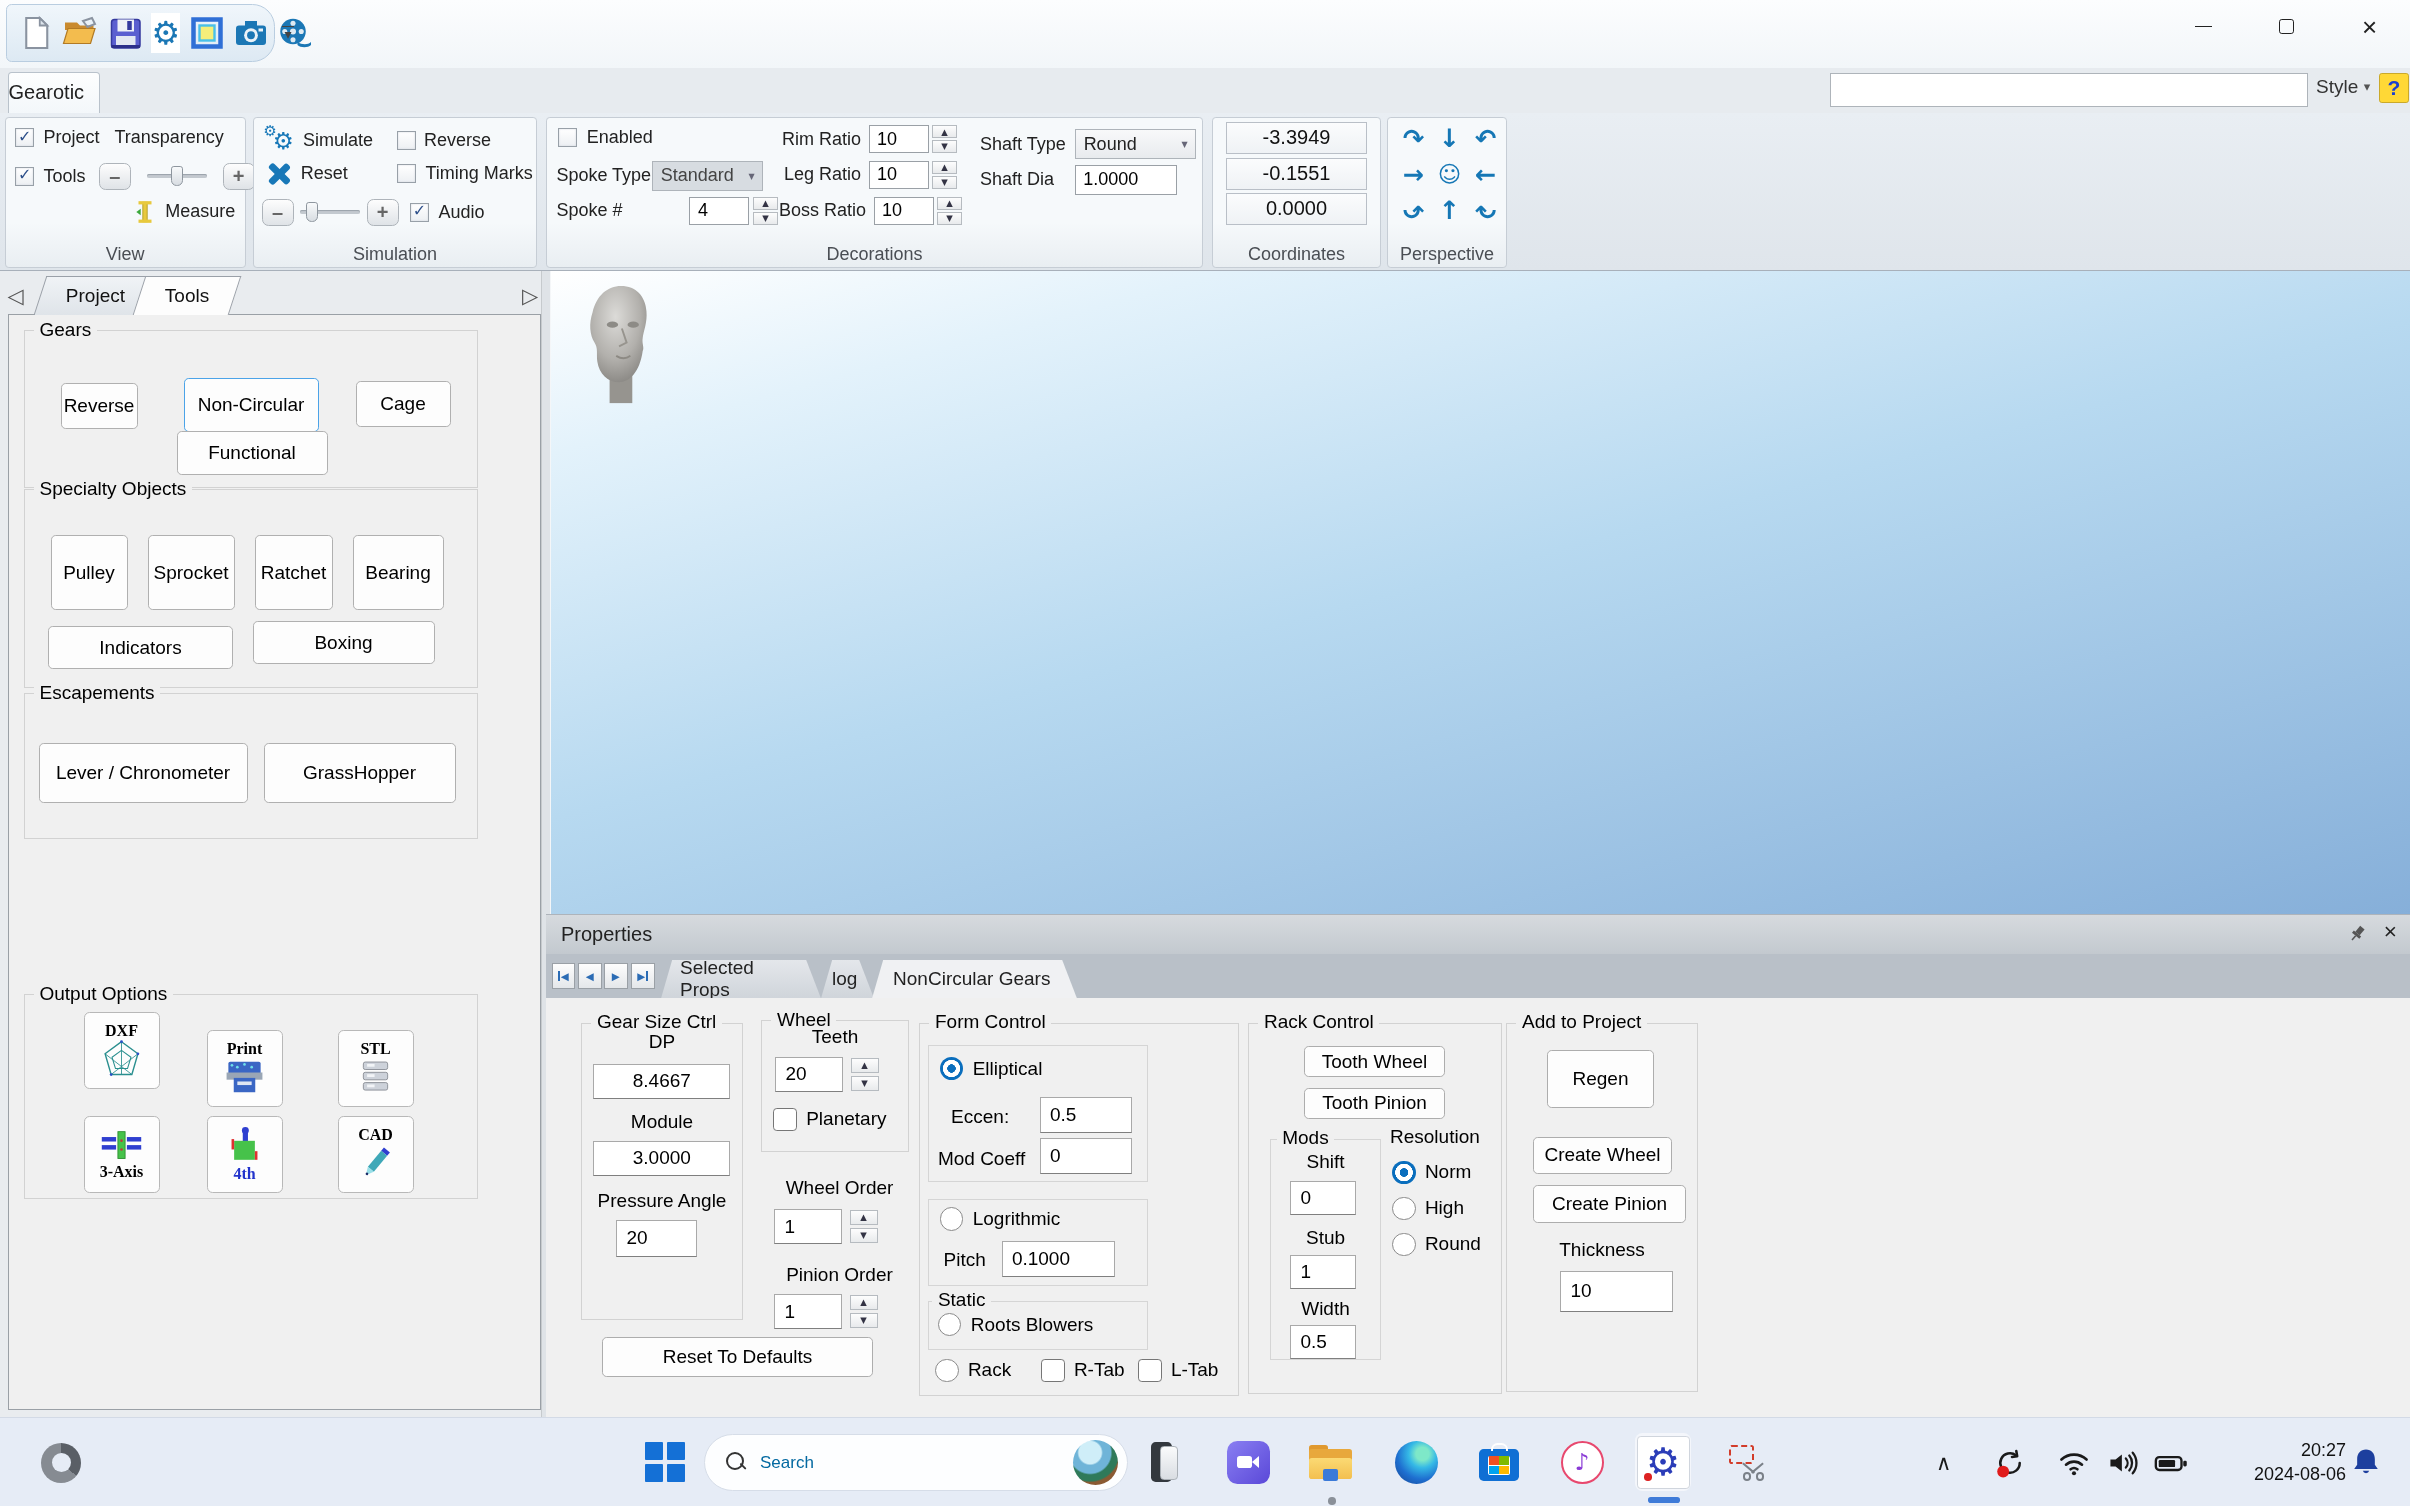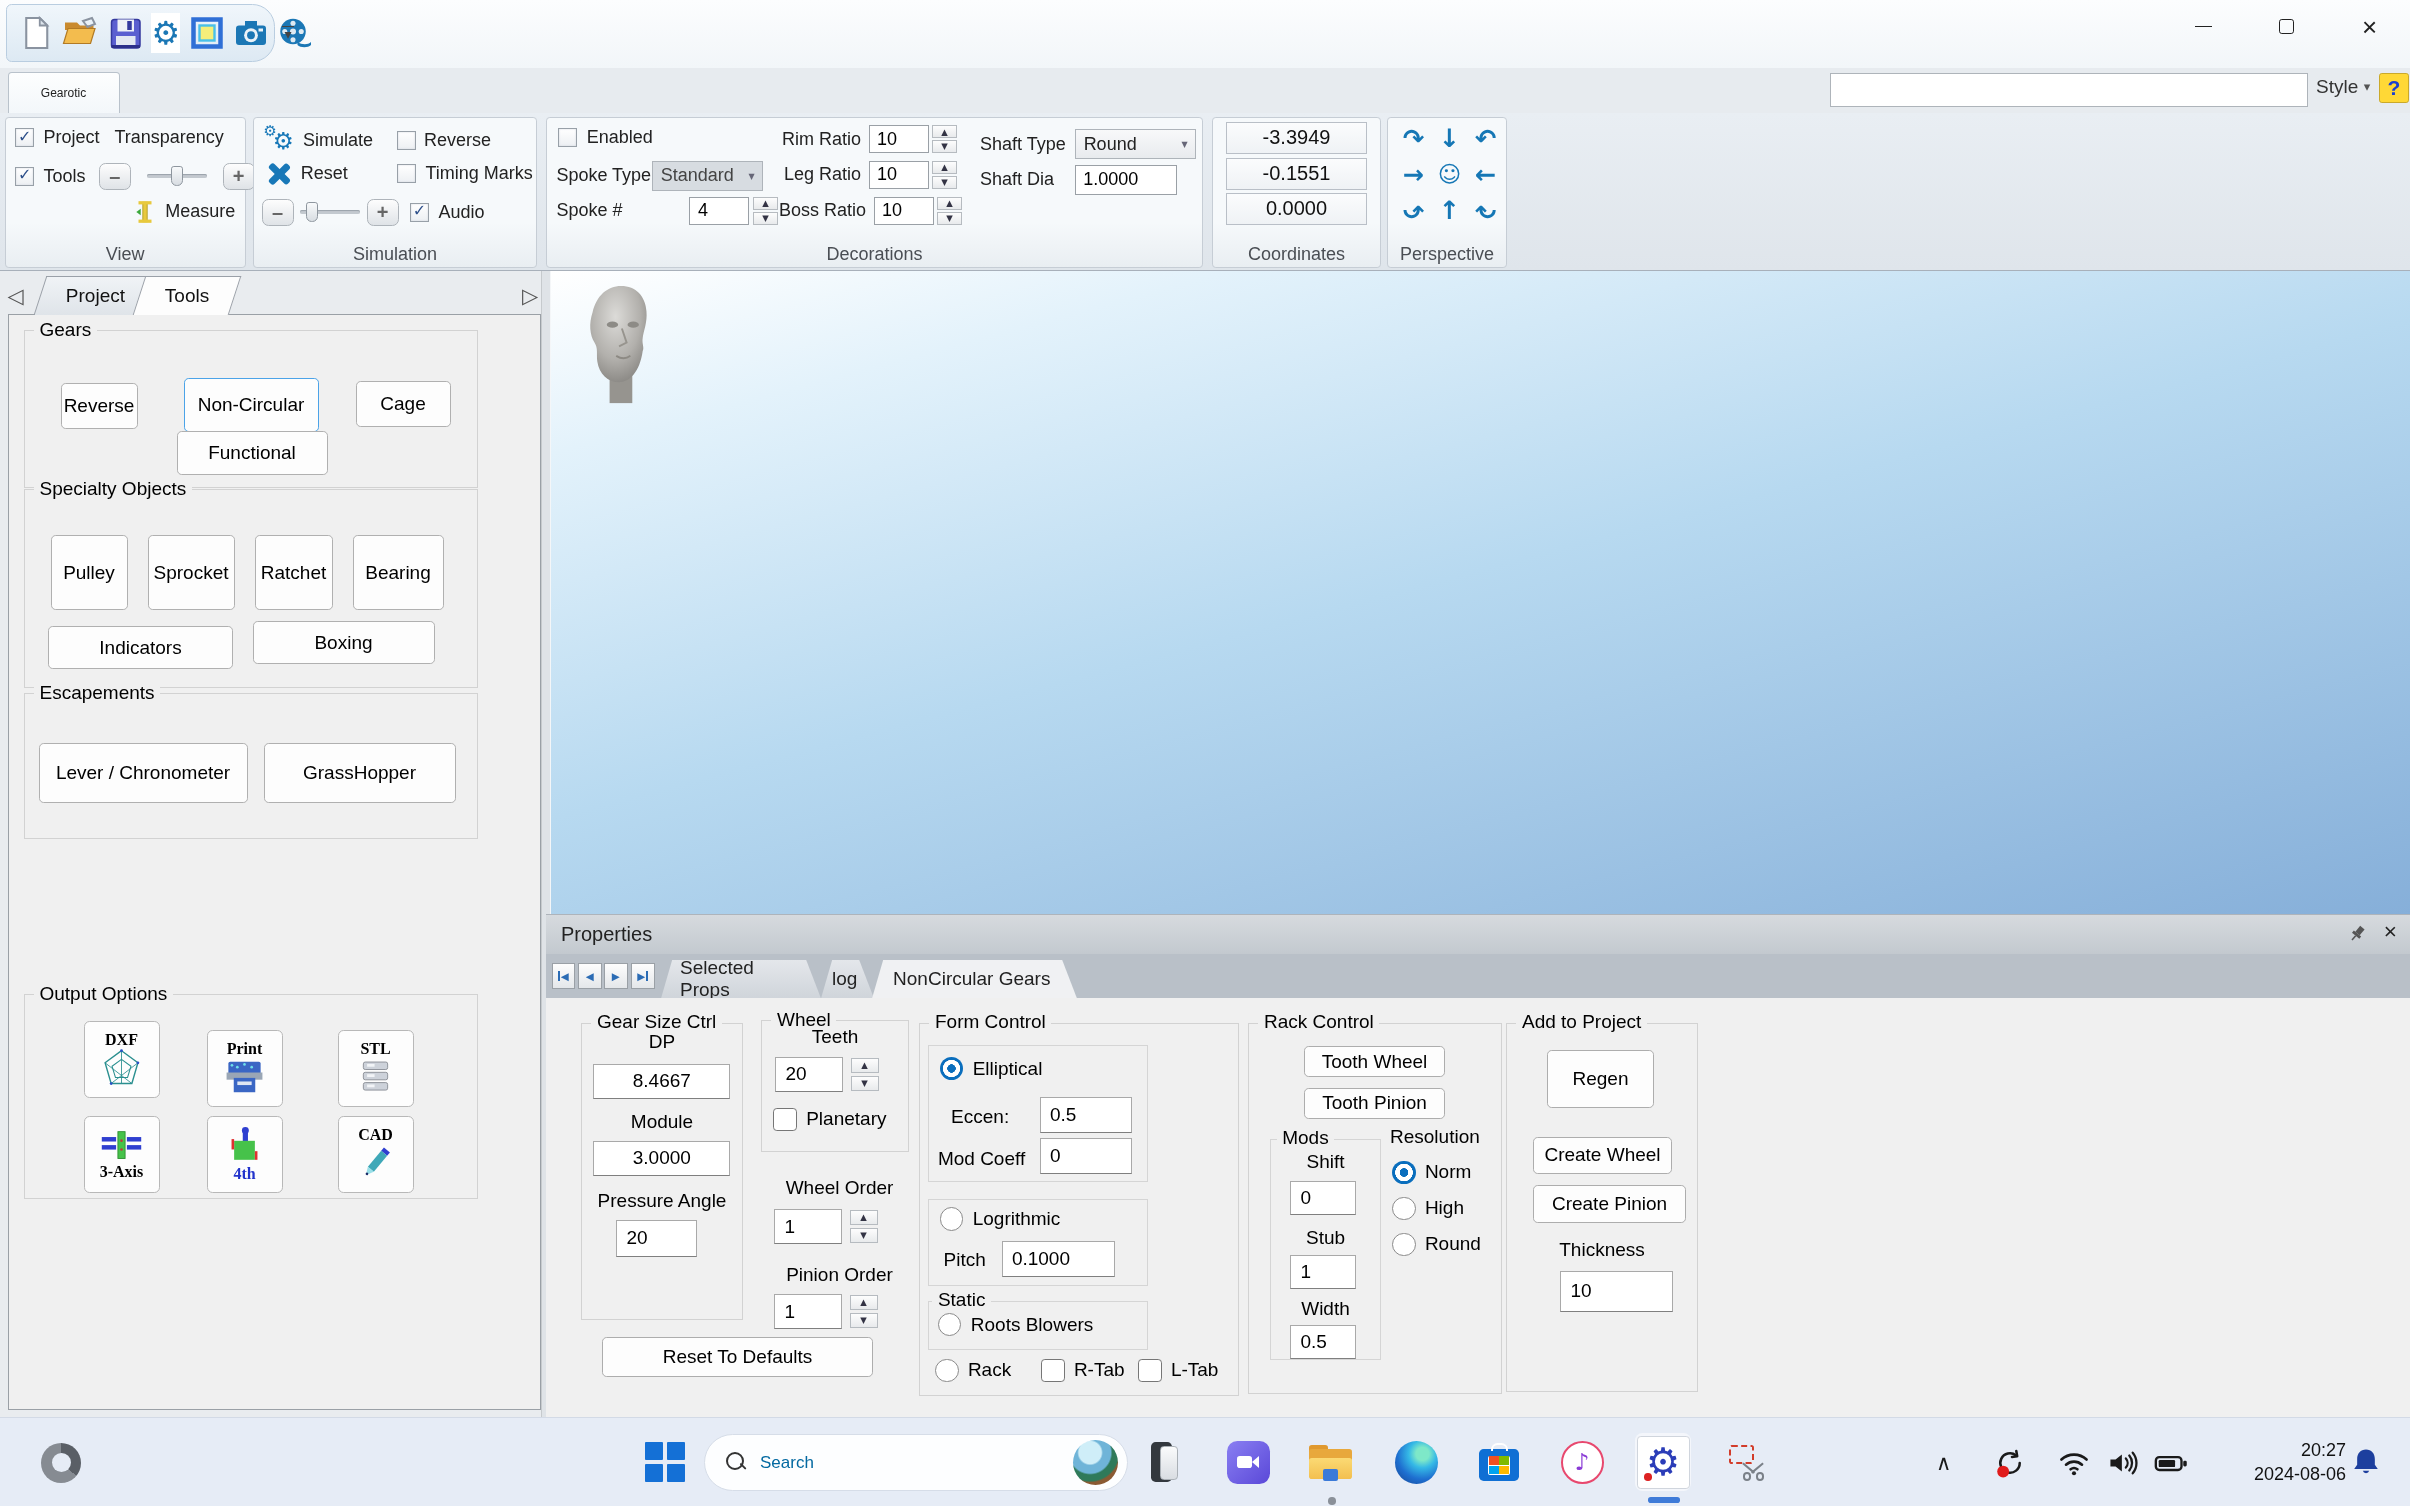--- a/index.html
+++ b/index.html
@@ -18,21 +18,21 @@
   .overflow .bar{width:11.3px;height:1.9px;background:#444}
   .overflow .car{font-size:14px;color:#444;line-height:.8}
   .wctl{position:absolute;top:0;right:0;display:flex}
   .wc{width:83px;height:53px;display:flex;align-items:center;justify-content:center}
   .min-bar{width:17px;height:1.9px;background:#222}
   .max-box{width:15px;height:15px;border:1.9px solid #222;border-radius:2.8px}
   .close-x{font-size:26px;color:#222;line-height:1}
 
   
   .tabrow{position:absolute;left:0;top:68px;width:2411px;height:45px;background:#e7ebef}
-  .apptab{position:absolute;left:7.5px;top:3.8px;width:112px;height:41px;background:linear-gradient(#fdfefe,#f3f7fa);border:0.9px solid #b9c2cb;border-bottom:none;border-radius:3.8px 3.8px 0 0;display:flex;align-items:center;justify-content:center;font-size:12px;color:#222}
+  .apptab{position:absolute;left:7.5px;top:3.8px;width:92px;height:41px;background:linear-gradient(#fdfefe,#f3f7fa);border:0.9px solid #b9c2cb;border-bottom:none;border-radius:3.8px 3.8px 0 0;display:flex;align-items:center;justify-content:flex-start;font-size:20px;color:#222}
   .stylecombo{position:absolute;left:1830px;top:4.7px;width:478px;height:34px;background:#fff;border:0.9px solid #aeb4ba}
   .stylelbl{position:absolute;left:2316px;top:7.5px;font-size:19px;color:#333;display:flex;gap:5.6px;align-items:center}
   .stylelbl .car{font-size:13px;color:#555}
   .helpbtn{position:absolute;left:2379px;top:4.7px;width:30px;height:30px;background:#ffd836;border:0.9px solid #caa92a;display:flex;align-items:center;justify-content:center;font-size:21px;font-weight:bold;color:#1a3fd0;border-radius:2.8px}
 
   
   .ribbon{position:absolute;left:0;top:113px;width:2411px;height:158px;background:linear-gradient(#e9eef3,#dfe5eb);border-bottom:0.9px solid #a8b0ba}
   .sec{position:absolute;top:3.8px;height:151px;background:linear-gradient(#f6f9fb 70%,#e9eef2);border:0.9px solid #c6cdd5;border-radius:3.8px}
   .seclabel{position:absolute;bottom:1.9px;left:0;right:0;text-align:center;font-size:18px;color:#4a4e54}
   .rtext{font-size:18px;color:#222;white-space:nowrap}
@@ -467,21 +467,21 @@
               <span>Lever / Chronometer</span>
             </div>
           <div class="wbtn" style="left:239px;top:49px;width:192px;height:60px">
               <span>GrassHopper</span>
             </div>
         </div>
 
 
         <div class="gbox" style="left:15px;top:679px;width:454px;height:205px">
           <span class="glabel">Output Options</span>
-          <div class="outbtn" style="left:59px;top:26px">
+          <div class="outbtn" style="left:59px;top:17px">
             <span class="outlbl">DXF</span>
             <svg width="43" height="38" viewBox="0 0 46 44">
                 <polygon points="23,2 42,16 35,40 11,40 4,16" fill="none" stroke="#2a8f8f" stroke-width="1.6"></polygon>
                 <polygon points="23,12 34,20 30,33 16,33 12,20" fill="none" stroke="#2a8f8f" stroke-width="1.2"></polygon>
                 <path d="M23 2v38M4 16l31 24M42 16L11 40" stroke="#2a8f8f" stroke-width="1"></path>
                 <circle cx="23" cy="2" r="1.6" fill="#2a50c8"></circle>
                 <circle cx="42" cy="16" r="1.6" fill="#2a50c8"></circle>
                 <circle cx="11" cy="40" r="1.6" fill="#2a50c8"></circle>
               </svg>
           </div>

